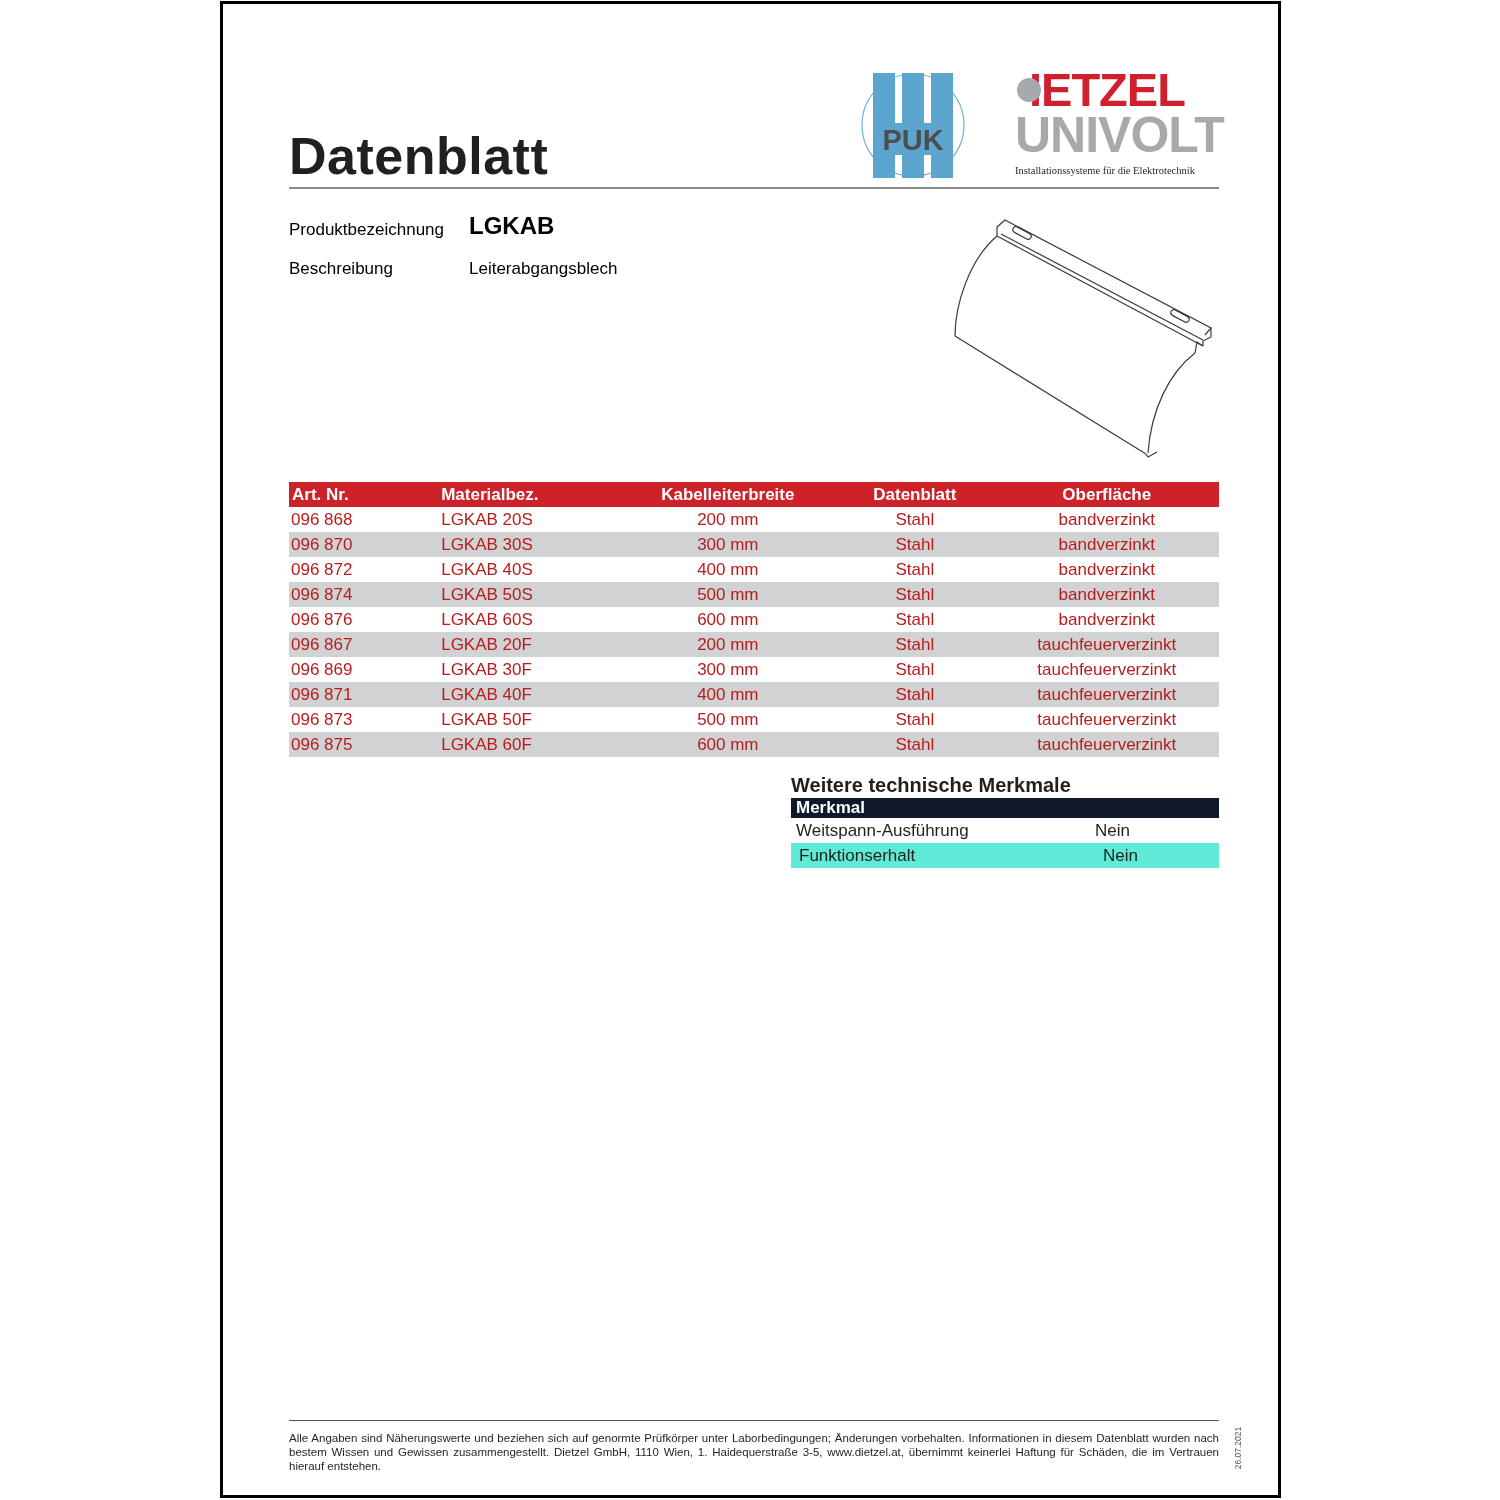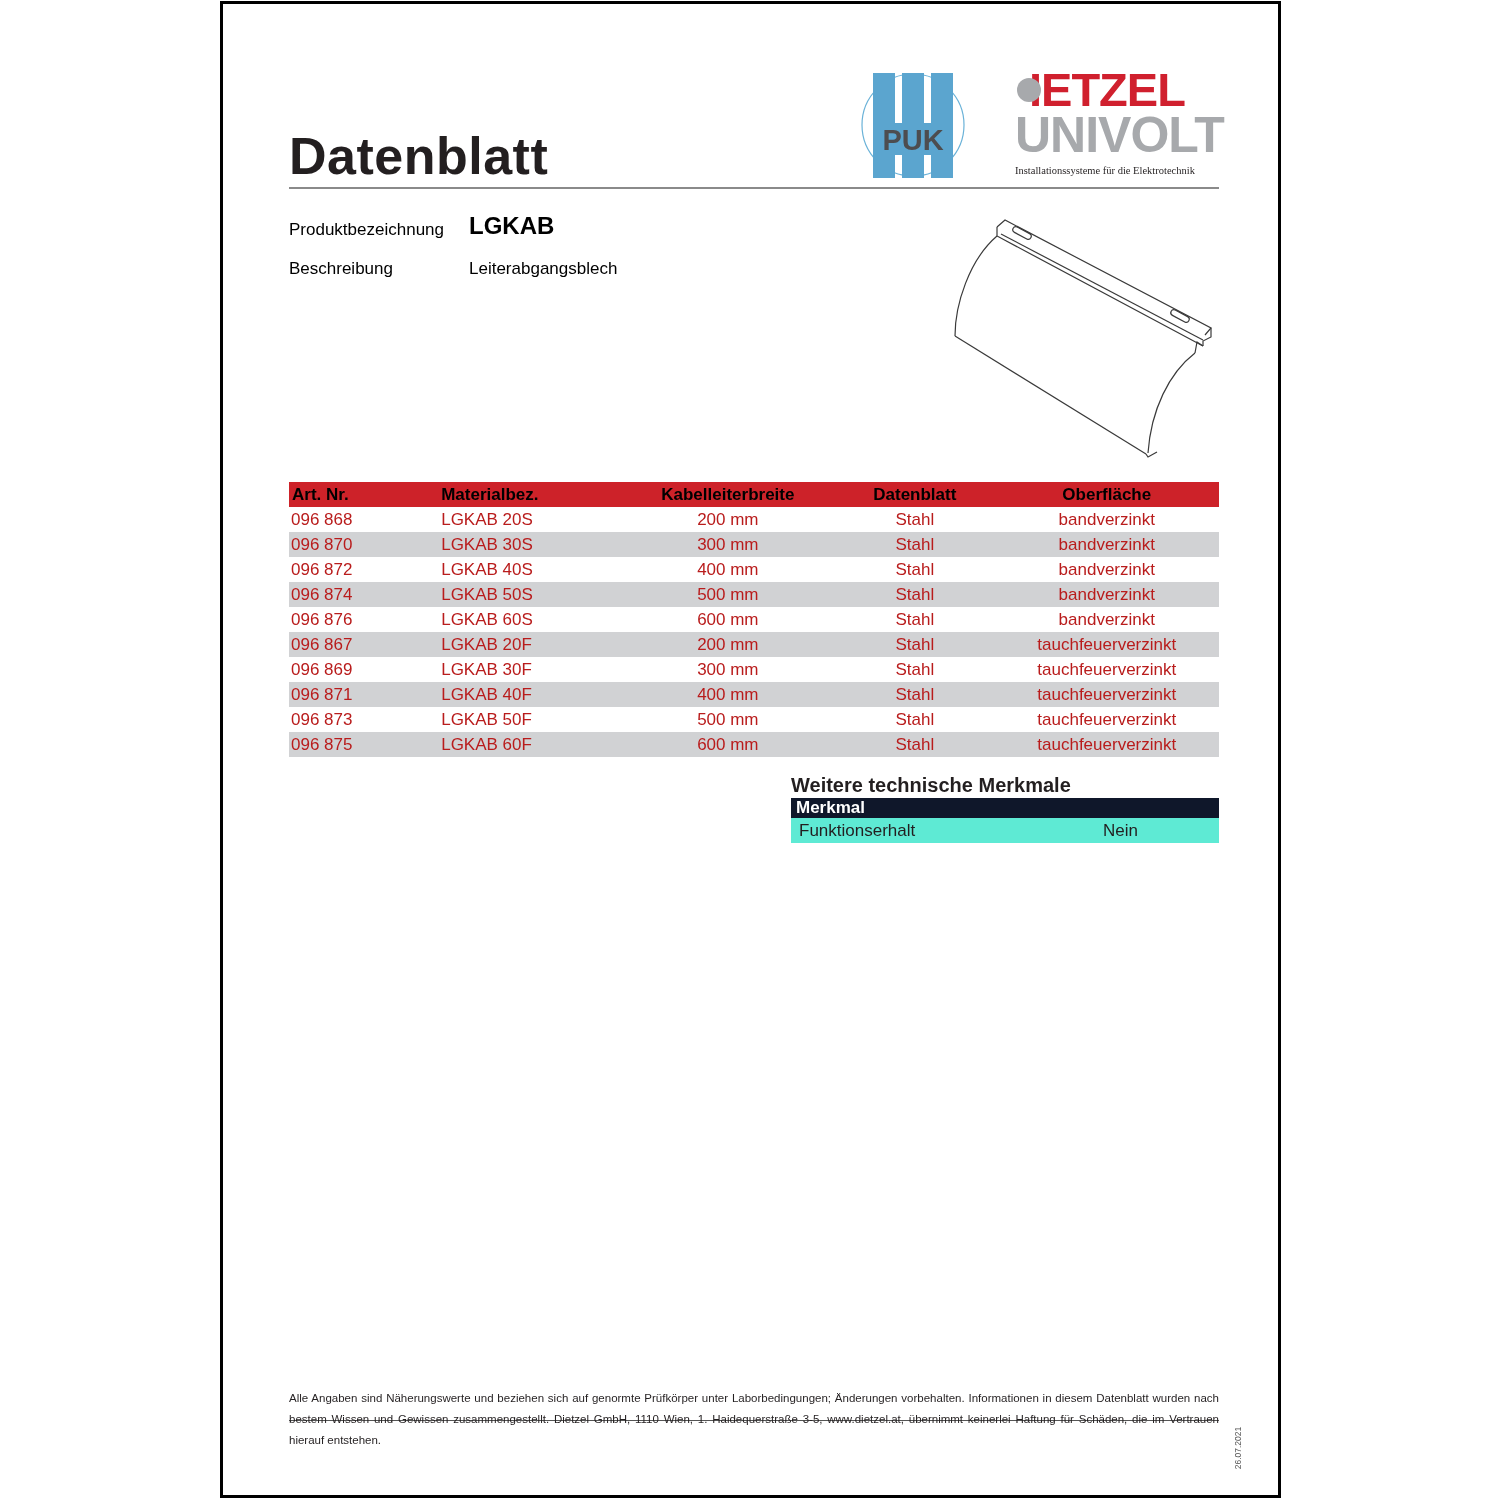--- a/index.html
+++ b/index.html
@@ -22,39 +22,39 @@
     .label { font-size:17px; color:#000000; }
     .lbl-prod { left:66px; top:216px; }
     .val-prod { left:246px; top:208px; font-size:24px; font-weight:bold; }
     .lbl-desc { left:66px; top:255px; }
     .val-desc { left:246px; top:255px; }
 
     .product-drawing { left:718px; top:206px; width:282px; height:250px; }
 
     
     .tbl { left:66px; top:478px; width:930px; border-collapse:collapse; font-size:17px; }
-    .tbl th { background:#cd2229; color:#000000; font-weight:bold; height:25px; padding:0; font-size:17px; }
+    .tbl th { background:#cd2229; color:#ffffff; font-weight:bold; height:25px; padding:0; font-size:17px; }
     .tbl td { height:25px; padding:0; color:#b91c1c; }
     .tbl tr.alt td { background:#d1d2d4; }
     .c0 { width:150px; text-align:left; padding-left:2px !important; }
     .c1 { width:180px; text-align:left; }
     .c2 { width:215px; text-align:center; }
     .c3 { width:160px; text-align:center; }
     .c4 { width:225px; text-align:center; }
     .tbl th.c0 { padding-left:3px !important; }
 
     .more-title { left:568px; top:770px; font-size:20px; font-weight:bold; }
     .tbl2 { left:568px; top:794px; width:428px; border-collapse:collapse; font-size:17px; }
     .tbl2 th { background:#0f172a; color:#fff; text-align:left; font-weight:bold; height:20px; padding:0 0 0 5px; font-size:17px; }
     .tbl2 td { height:25px; padding:0; }
     .tbl2 td.k { padding-left:5px; width:296px; }
     .tbl2 tr.alt td { background:#5eead4;padding-left:8px; }
 
     .hr-bot { left:66px; top:1416px; width:930px; height:1px; background:#555; }
-    .footer { left:66px; top:1384px; width:930px; font-size:11.5px; line-height:21px; text-align:justify; color:#231f20; }
+    .footer { left:66px; top:1427px; width:930px; font-size:11.5px; line-height:14px; text-align:justify; color:#231f20; }
     .date { left:1012px; top:1425px; width:14px; height:45px; }
     .date span { position:absolute; left:-18px; top:14px; transform:rotate(-90deg); font-size:8.5px; color:#555; white-space:nowrap; }
   </style>
 </head>
 <body>
 
 <div class="page">
 
   <div class="abs title">Datenblatt</div>
 
@@ -193,20 +193,24 @@
   </table>
 
   <div class="abs more-title">Weitere technische Merkmale</div>
   <table class="abs tbl2">
     <thead>
       <tr>
         <th colspan="2">Merkmal</th>
       </tr>
     </thead>
     <tbody>
+      <tr>
+        <td class="k">Weitspann-Ausführung</td>
+        <td>Nein</td>
+      </tr>
       <tr class="alt">
         <td class="k">Funktionserhalt</td>
         <td>Nein</td>
       </tr>
     </tbody>
   </table>
 
   <div class="abs hr-bot"></div>
   <div class="abs footer">Alle Angaben sind Näherungswerte und beziehen sich auf genormte Prüfkörper unter Laborbedingungen; Änderungen vorbehalten. Informationen in diesem Datenblatt wurden nach bestem Wissen und Gewissen zusammengestellt. Dietzel GmbH, 1110 Wien, 1. Haidequerstraße 3-5, www.dietzel.at, übernimmt keinerlei Haftung für Schäden, die im Vertrauen hierauf entstehen.</div>
   <div class="abs date">

